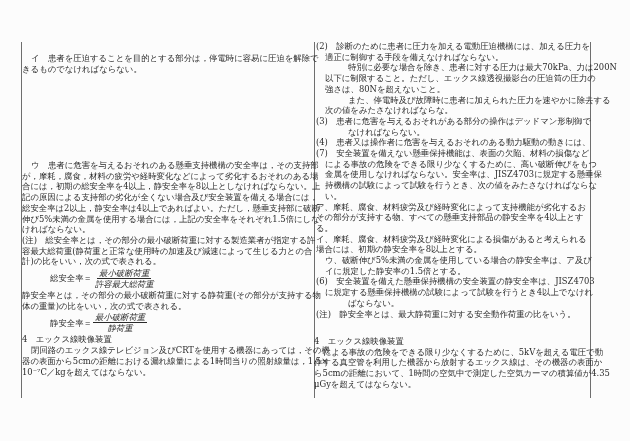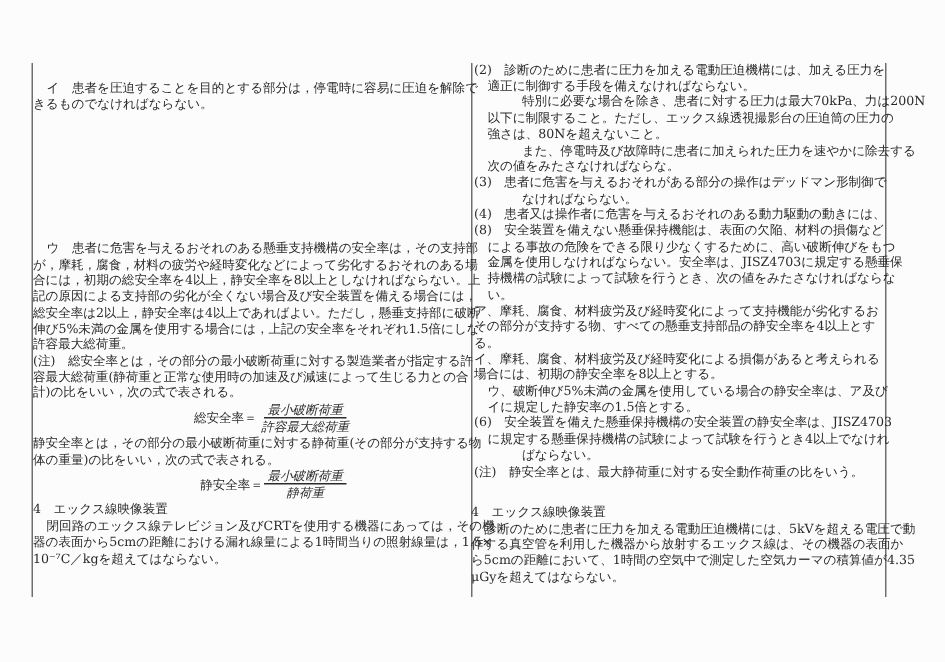--- a/index.html
+++ b/index.html
@@ -20,21 +20,21 @@
   .col { position: absolute; }
   .col-left  { left: 22px; width: 292px; }
   .col-right { left: 316px; width: 274px; }
 
   p { margin: 0; white-space: pre-wrap; word-break: break-all; }
   .ind1 { padding-left: 9px; }
   .ind2 { padding-left: 32px; }
 
   .formula {
     display: flex; align-items: center;
-    padding-left: 28px; margin: 1px 0; justify-content: center;
+    padding-left: 28px; margin: 1px 0;
   }
   .formula .lhs { margin-right: 1px; }
   .frac { display: inline-flex; flex-direction: column; align-items: center; font-style: italic; }
   .frac .num { border-bottom: 1px solid #2a2a2a; padding: 0 2px; line-height: 10px; }
   .frac .den { padding: 0 2px; line-height: 10px; }
 
   .overflow { white-space: nowrap; }
 </style>
 </head>
 <body>
@@ -48,21 +48,21 @@
   <p>きるものでなければならない。</p>
 </div>
 
 <div class="col col-left" style="top:160px;">
   <p class="ind1 overflow">ウ　患者に危害を与えるおそれのある懸垂支持機構の安全率は，その支持部</p>
   <p class="overflow">が，摩耗，腐食，材料の疲労や経時変化などによって劣化するおそれのある場</p>
   <p class="overflow">合には，初期の総安全率を4以上，静安全率を8以上としなければならない。上</p>
   <p class="overflow">記の原因による支持部の劣化が全くない場合及び安全装置を備える場合には，</p>
   <p class="overflow">総安全率は2以上，静安全率は4以上であればよい。ただし，懸垂支持部に破断</p>
   <p class="overflow">伸び5%未満の金属を使用する場合には，上記の安全率をそれぞれ1.5倍にしな</p>
-  <p>許容最大総荷重。</p>
+  <p>ければならない。</p>
 
   <p class="overflow">(注)　総安全率とは，その部分の最小破断荷重に対する製造業者が指定する許</p>
   <p class="overflow">容最大総荷重(静荷重と正常な使用時の加速及び減速によって生じる力との合</p>
   <p>計)の比をいい，次の式で表される。</p>
 
   <div class="formula">
     <span class="lhs">総安全率＝</span>
     <span class="frac">
       <span class="num">最小破断荷重</span>
       <span class="den">許容最大総荷重</span>
@@ -93,21 +93,21 @@
   <p class="ind1 overflow">以下に制限すること。ただし、エックス線透視撮影台の圧迫筒の圧力の</p>
   <p class="ind1">強さは、80Nを超えないこと。</p>
   <p class="ind2 overflow">また、停電時及び故障時に患者に加えられた圧力を速やかに除去する</p>
   <p class="ind1">次の値をみたさなければならな。</p>
 
   <p class="overflow">(3)　患者に危害を与えるおそれがある部分の操作はデッドマン形制御で</p>
   <p class="ind2">なければならない。</p>
 
   <p class="overflow">(4)　患者又は操作者に危害を与えるおそれのある動力駆動の動きには、</p>
 
-  <p class="overflow">(8)　安全装置を備えない懸垂保持機能は、表面の欠陥、材料の損傷など</p>
+  <p class="overflow">(7)　安全装置を備えない懸垂保持機能は、表面の欠陥、材料の損傷など</p>
   <p class="ind1 overflow">による事故の危険をできる限り少なくするために、高い破断伸びをもつ</p>
   <p class="ind1 overflow">金属を使用しなければならない。安全率は、JISZ4703に規定する懸垂保</p>
   <p class="ind1 overflow">持機構の試験によって試験を行うとき、次の値をみたさなければならな</p>
   <p class="ind1">い。</p>
 
   <p class="overflow">ア、摩耗、腐食、材料疲労及び経時変化によって支持機能が劣化するお</p>
   <p class="overflow">その部分が支持する物、すべての懸垂支持部品の静安全率を4以上とす</p>
   <p>る。</p>
 
   <p class="overflow">イ、摩耗、腐食、材料疲労及び経時変化による損傷があると考えられる</p>
@@ -118,17 +118,17 @@
 
   <p class="overflow">(6)　安全装置を備えた懸垂保持機構の安全装置の静安全率は、JISZ4703</p>
   <p class="ind1 overflow">に規定する懸垂保持機構の試験によって試験を行うとき4以上でなけれ</p>
   <p class="ind2">ばならない。</p>
 
   <p>(注)　静安全率とは、最大静荷重に対する安全動作荷重の比をいう。</p>
 </div>
 
 <div class="col col-right" style="top:336px; left:314px;">
   <p>4　エックス線映像装置</p>
-  <p class="ind1 overflow">診断のために患者に圧力を加える電動圧迫機構には、5kVを超える電圧で動</p>
+  <p class="ind1 overflow">による事故の危険をできる限り少なくするために、5kVを超える電圧で動</p>
   <p class="overflow">作する真空管を利用した機器から放射するエックス線は、その機器の表面か</p>
   <p class="overflow">ら5cmの距離において、1時間の空気中で測定した空気カーマの積算値が4.35</p>
   <p>μGyを超えてはならない。</p>
 </div>
 
 </body></html>

